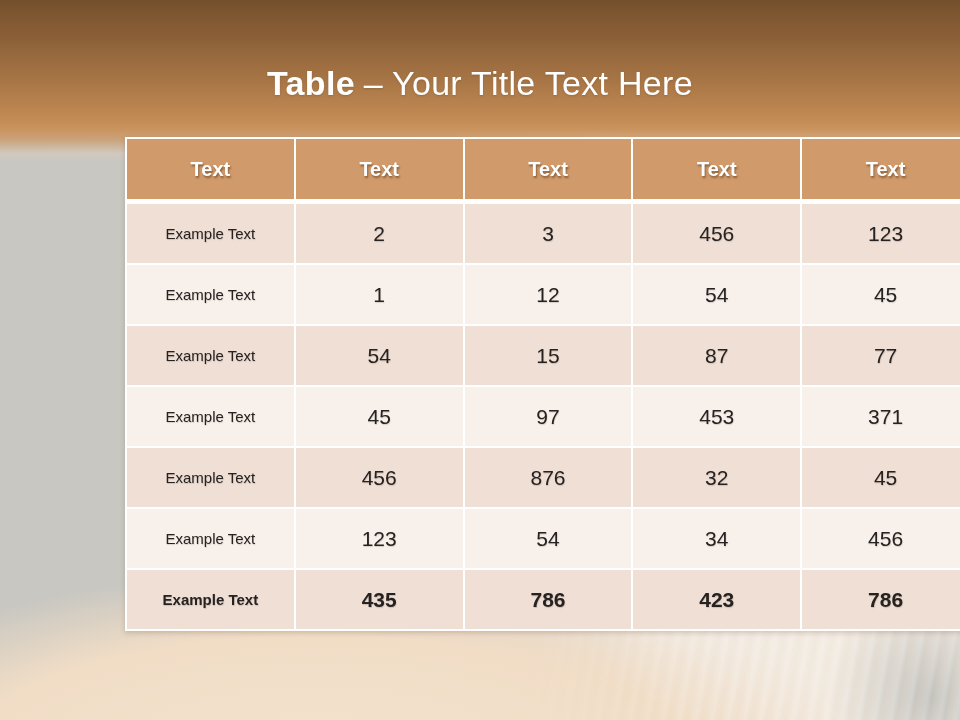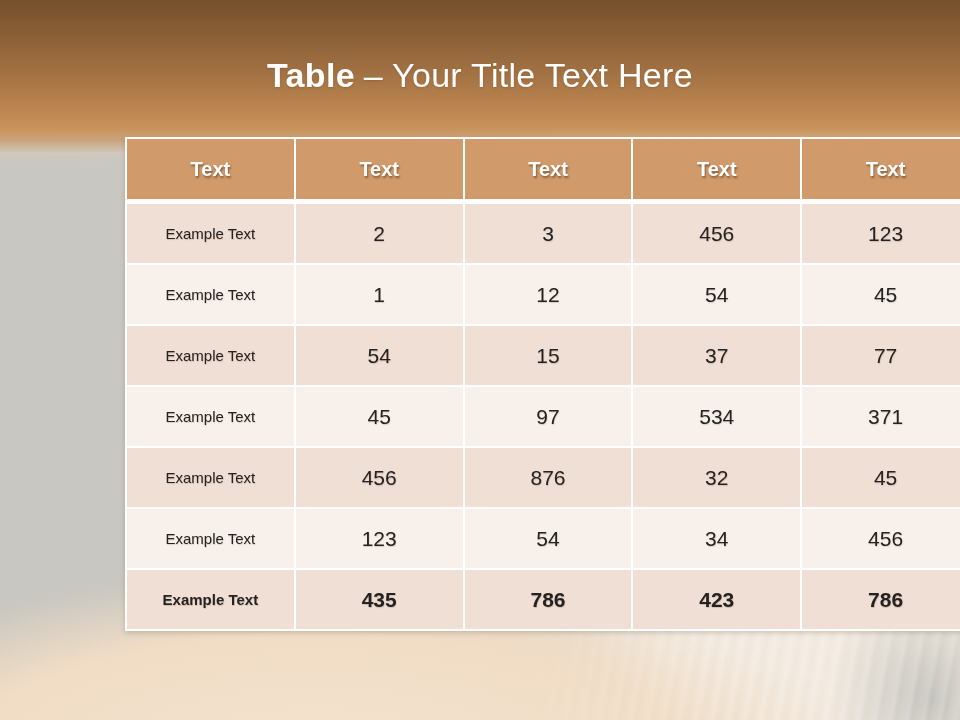--- a/index.html
+++ b/index.html
@@ -52,21 +52,21 @@
       #bd8651 68%,
       #c68f58 76%,
       #ca9560 80%,
       rgba(203,152,102,0.75) 86%,
       rgba(228,205,182,0.30) 94%,
       rgba(240,230,220,0) 100%);
   }
 
   .title {
     position: absolute;
-    top: 56px; left: 0;
+    top: 64px; left: 0;
     width: 100%;
     margin: 0;
     text-align: center;
     color: #ffffff;
     font-size: 34px;
     font-weight: 400;
     letter-spacing: 0.3px;
     text-shadow: 0 1px 2px rgba(90,58,25,0.25);
   }
   .title .kw { font-weight: 700; }
@@ -140,28 +140,28 @@
           <td class="label-cell">Example Text</td>
           <td class="num-cell">1</td>
           <td class="num-cell">12</td>
           <td class="num-cell">54</td>
           <td class="num-cell">45</td>
         </tr>
         <tr>
           <td class="label-cell">Example Text</td>
           <td class="num-cell">54</td>
           <td class="num-cell">15</td>
-          <td class="num-cell">37</td>
+          <td class="num-cell">87</td>
           <td class="num-cell">77</td>
         </tr>
         <tr>
           <td class="label-cell">Example Text</td>
           <td class="num-cell">45</td>
           <td class="num-cell">97</td>
-          <td class="num-cell">534</td>
+          <td class="num-cell">453</td>
           <td class="num-cell">371</td>
         </tr>
         <tr>
           <td class="label-cell">Example Text</td>
           <td class="num-cell">456</td>
           <td class="num-cell">876</td>
           <td class="num-cell">32</td>
           <td class="num-cell">45</td>
         </tr>
         <tr>

